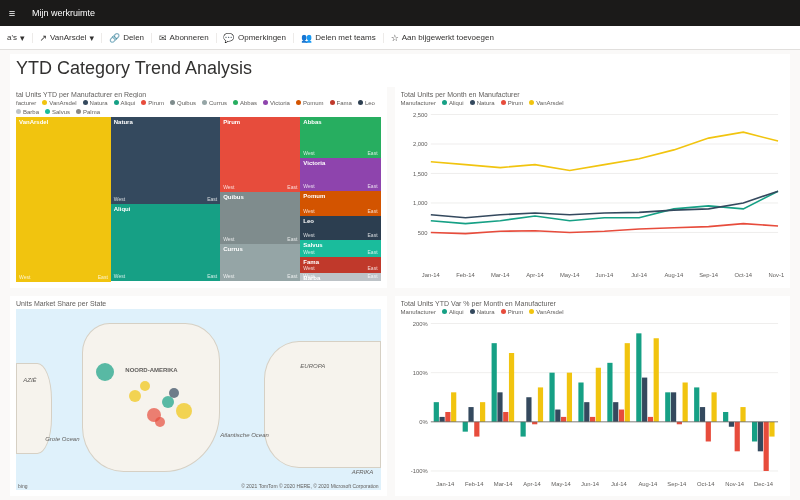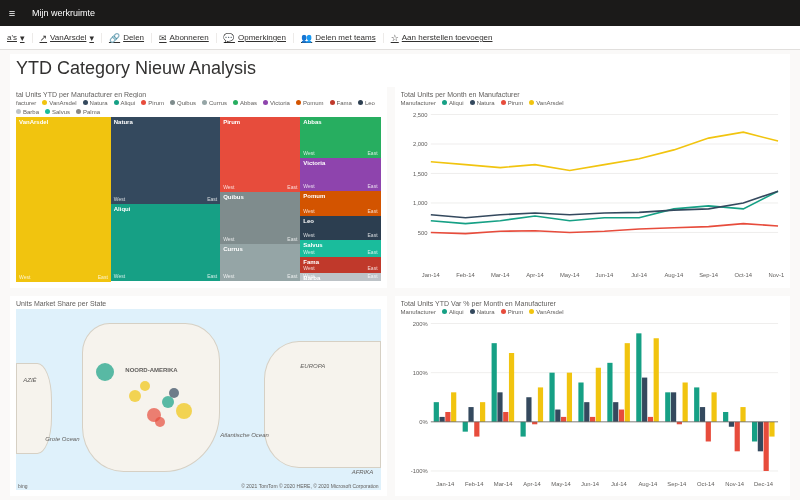--- a/index.html
+++ b/index.html
@@ -9,21 +9,21 @@
   .topbar .hamburger { width: 24px; text-align: center; font-size: 11px; }
   .topbar .ws { padding: 0 8px; }
   .topbar .doc { position: absolute; left: 50%; transform: translateX(-50%); white-space: nowrap; }
   .topbar .right { position: absolute; right: 4px; display: flex; align-items: center; gap: 8px; }
   .toggle { width: 28px; height: 12px; background: #f2c811; border-radius: 6px; position: relative; }
   .toggle::after { content: ""; position: absolute; right: 1px; top: 1px; width: 10px; height: 10px; background: #1b1a19; border-radius: 50%; }
   .search { background: #3b3a39; height: 18px; width: 90px; display: flex; align-items: center; padding: 0 4px; color: #c8c6c4; font-size: 8px; gap: 4px; }
   .topicon { font-size: 10px; color: #c8c6c4; }
   
   .toolbar { height: 24px; background: #fff; border-bottom: 1px solid #e1dfdd; display: flex; align-items: center; font-size: 8px; color: #323130; justify-content: space-between; }
-  .toolbar .left { display: flex; align-items: center; text-decoration: underline; }
+  .toolbar .left { display: flex; align-items: center; }
   .toolbar .item { display: flex; align-items: center; gap: 3px; padding: 0 7px; border-right: 1px solid #edebe9; height: 100%; white-space: nowrap; }
   .toolbar .item:last-child { border-right: none; }
   .toolbar .right { display: flex; align-items: center; padding-right: 6px; gap: 10px; color: #605e5c; }
   .ico { font-size: 9px; }
   
   .main { padding: 4px 10px 4px 10px; background:#faf9f8; height: 450px; display:flex; flex-direction:column; }
   .titlebar { padding: 4px 6px 8px 6px; background:#fff; }
   .title { font-size: 18px; font-weight: 300; color: #323130; }
   .grid { flex: 1; display: grid; grid-template-columns: 1fr 1.05fr; grid-template-rows: 1fr 1fr; gap: 8px; }
   .card { background: #fff; padding: 4px 6px 6px 6px; display: flex; flex-direction: column; overflow: hidden; }
@@ -77,28 +77,28 @@
     <div class="item">
         <span class="ico">💬</span>
         <span>Opmerkingen</span>
       </div>
     <div class="item">
         <span class="ico">👥</span>
         <span>Delen met teams</span>
       </div>
     <div class="item">
         <span class="ico">☆</span>
-        <span>Aan herstellen toevoegen</span>
+        <span>Aan bijgewerkt toevoegen</span>
       </div>
   </div>
 </div>
 
 <div class="main">
   <div class="titlebar">
-      <div class="title">YTD Category Nieuw Analysis</div>
+      <div class="title">YTD Category Trend Analysis</div>
     </div>
   <div class="grid">
 
     <div class="card">
       <h3>tal Units YTD per Manufacturer en Region</h3>
       <div class="legend" id="tm-legend">
           <span>facturer</span>
           <span><span class="dot" style="background:#f1c40f"></span>VanArsdel</span>
           <span><span class="dot" style="background:#34495e"></span>Natura</span>
           <span><span class="dot" style="background:#16a085"></span>Aliqui</span>

